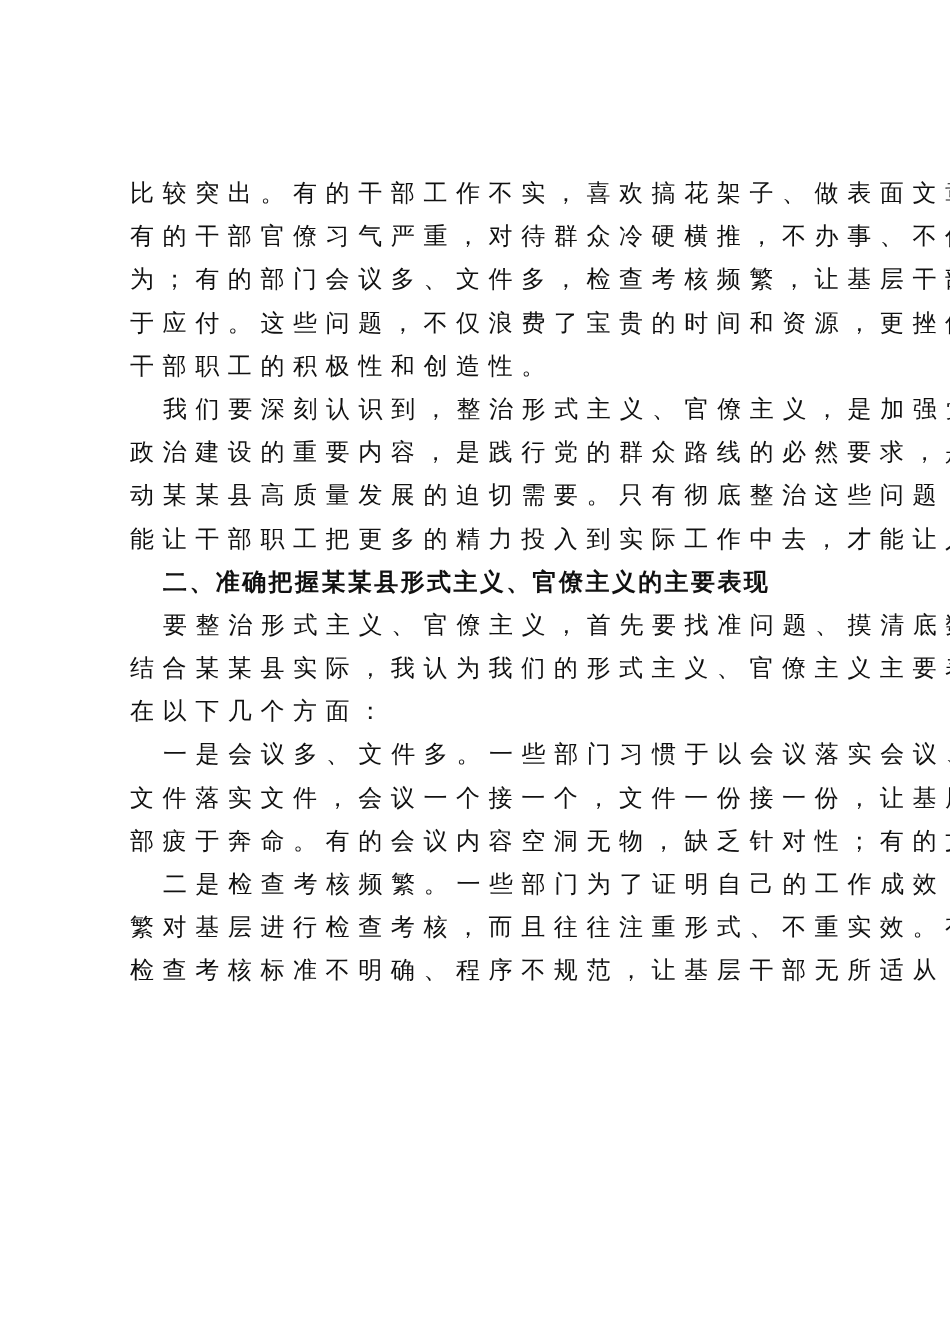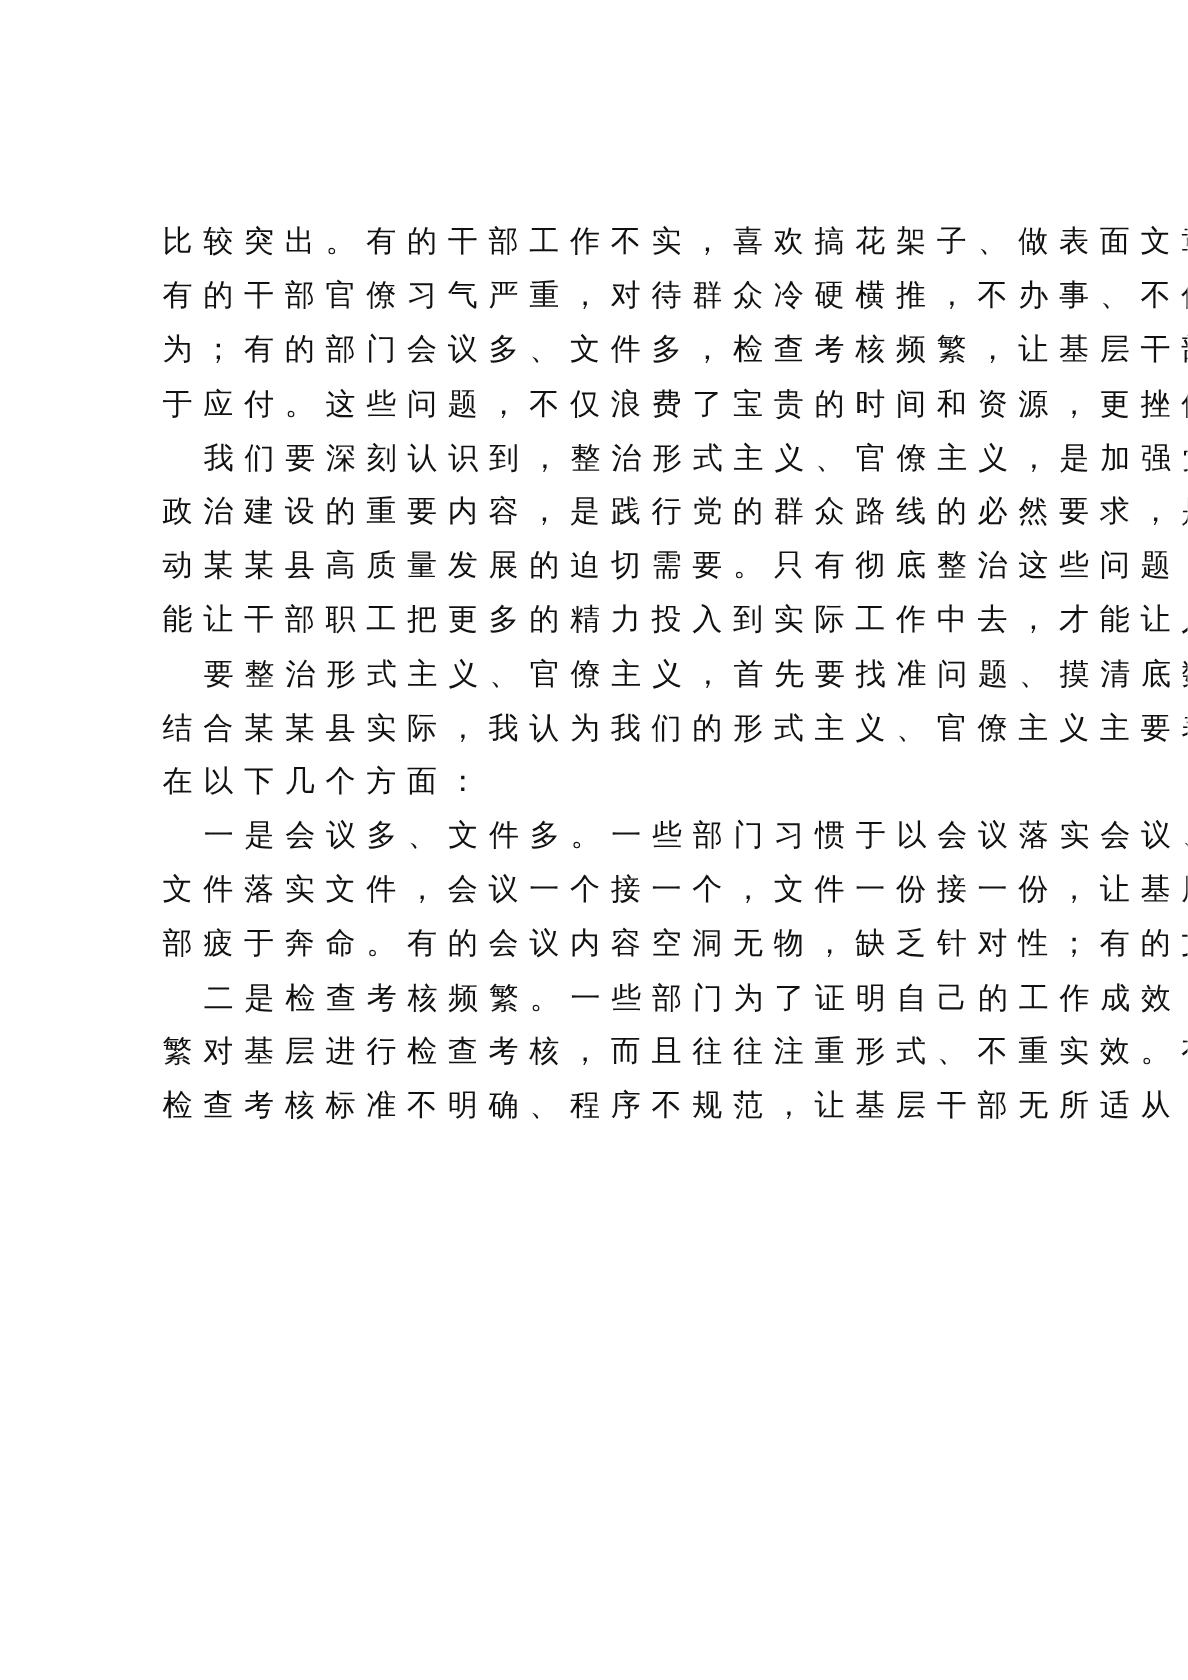--- a/index.html
+++ b/index.html
@@ -32,29 +32,33 @@
 <body>
 
 <div class="page">
   <div class="content">
 
     <div>
       <span class="line">比较突出。有的干部工作不实，喜欢搞花架子、做表面文章；</span>
       <span class="line">有的干部官僚习气严重，对待群众冷硬横推，不办事、不作</span>
       <span class="line">为；有的部门会议多、文件多，检查考核频繁，让基层干部疲</span>
       <span class="line">于应付。这些问题，不仅浪费了宝贵的时间和资源，更挫伤了</span>
+      <span class="line">干部职工的积极性和创造性。</span>
     </div>
 
     <div>
       <span class="line indent">我们要深刻认识到，整治形式主义、官僚主义，是加强党的</span>
       <span class="line">政治建设的重要内容，是践行党的群众路线的必然要求，是推</span>
       <span class="line">动某某县高质量发展的迫切需要。只有彻底整治这些问题，才</span>
       <span class="line">能让干部职工把更多的精力投入到实际工作中去，才能让人民</span>
     </div>
 
+    <div>
+      <span class="line heading">二、准确把握某某县形式主义、官僚主义的主要表现</span>
+    </div>
 
     <div>
       <span class="line indent">要整治形式主义、官僚主义，首先要找准问题、摸清底数。</span>
       <span class="line">结合某某县实际，我认为我们的形式主义、官僚主义主要表现</span>
       <span class="line">在以下几个方面：</span>
     </div>
 
     <div>
       <span class="line indent">一是会议多、文件多。一些部门习惯于以会议落实会议、以</span>
       <span class="line">文件落实文件，会议一个接一个，文件一份接一份，让基层干</span>

